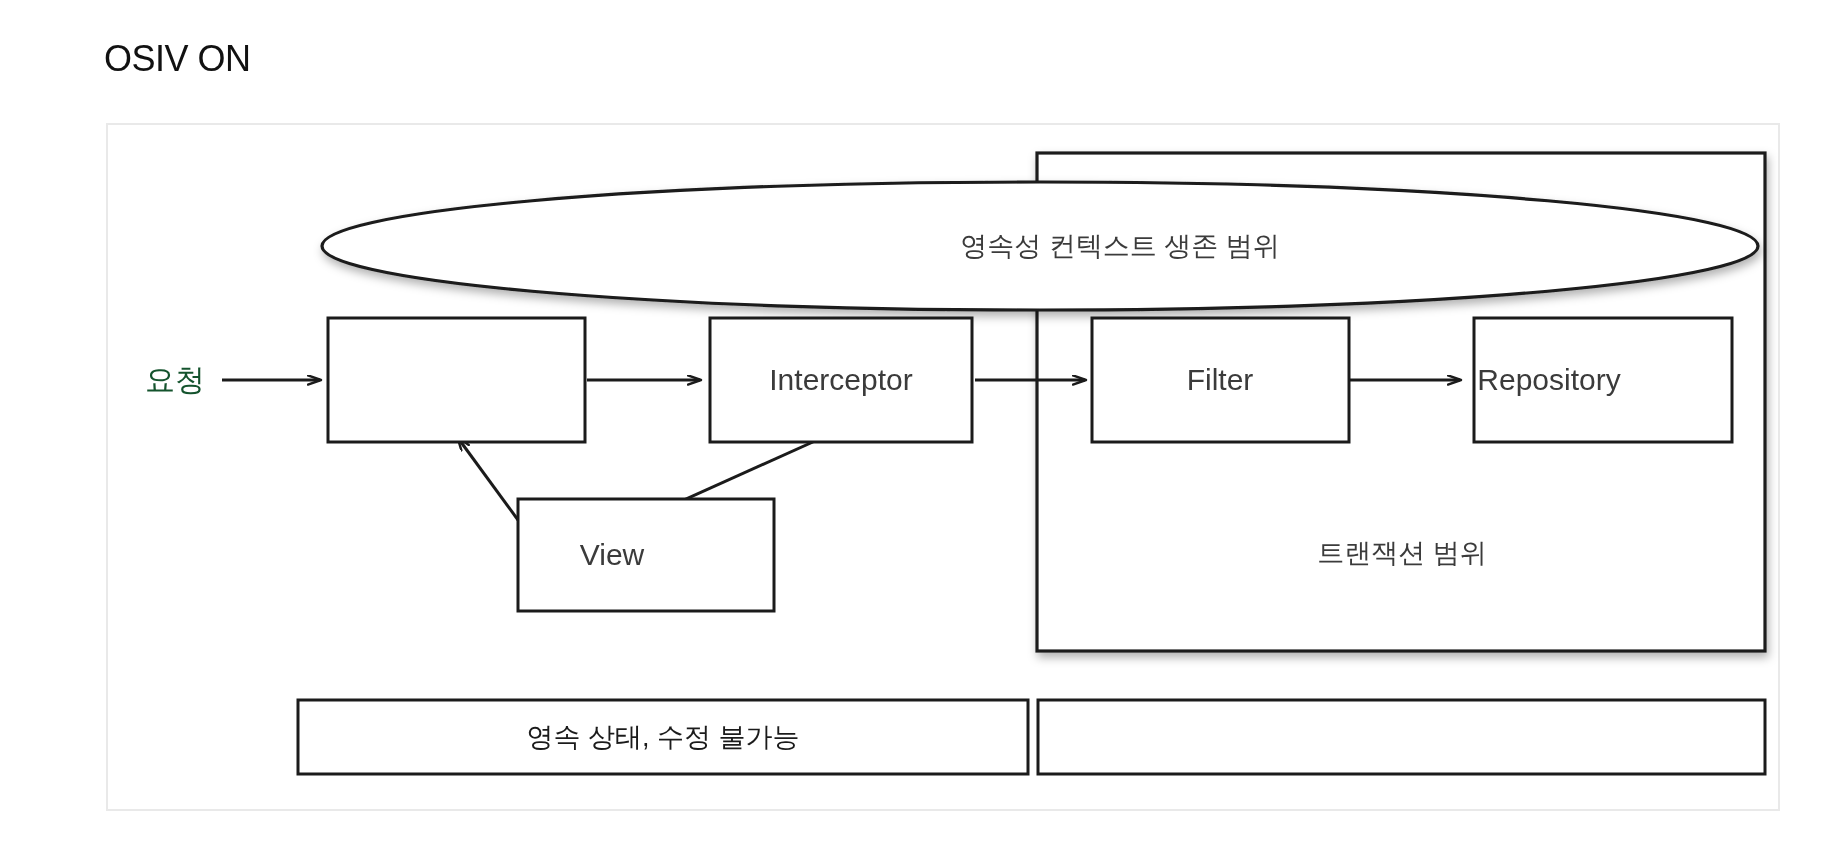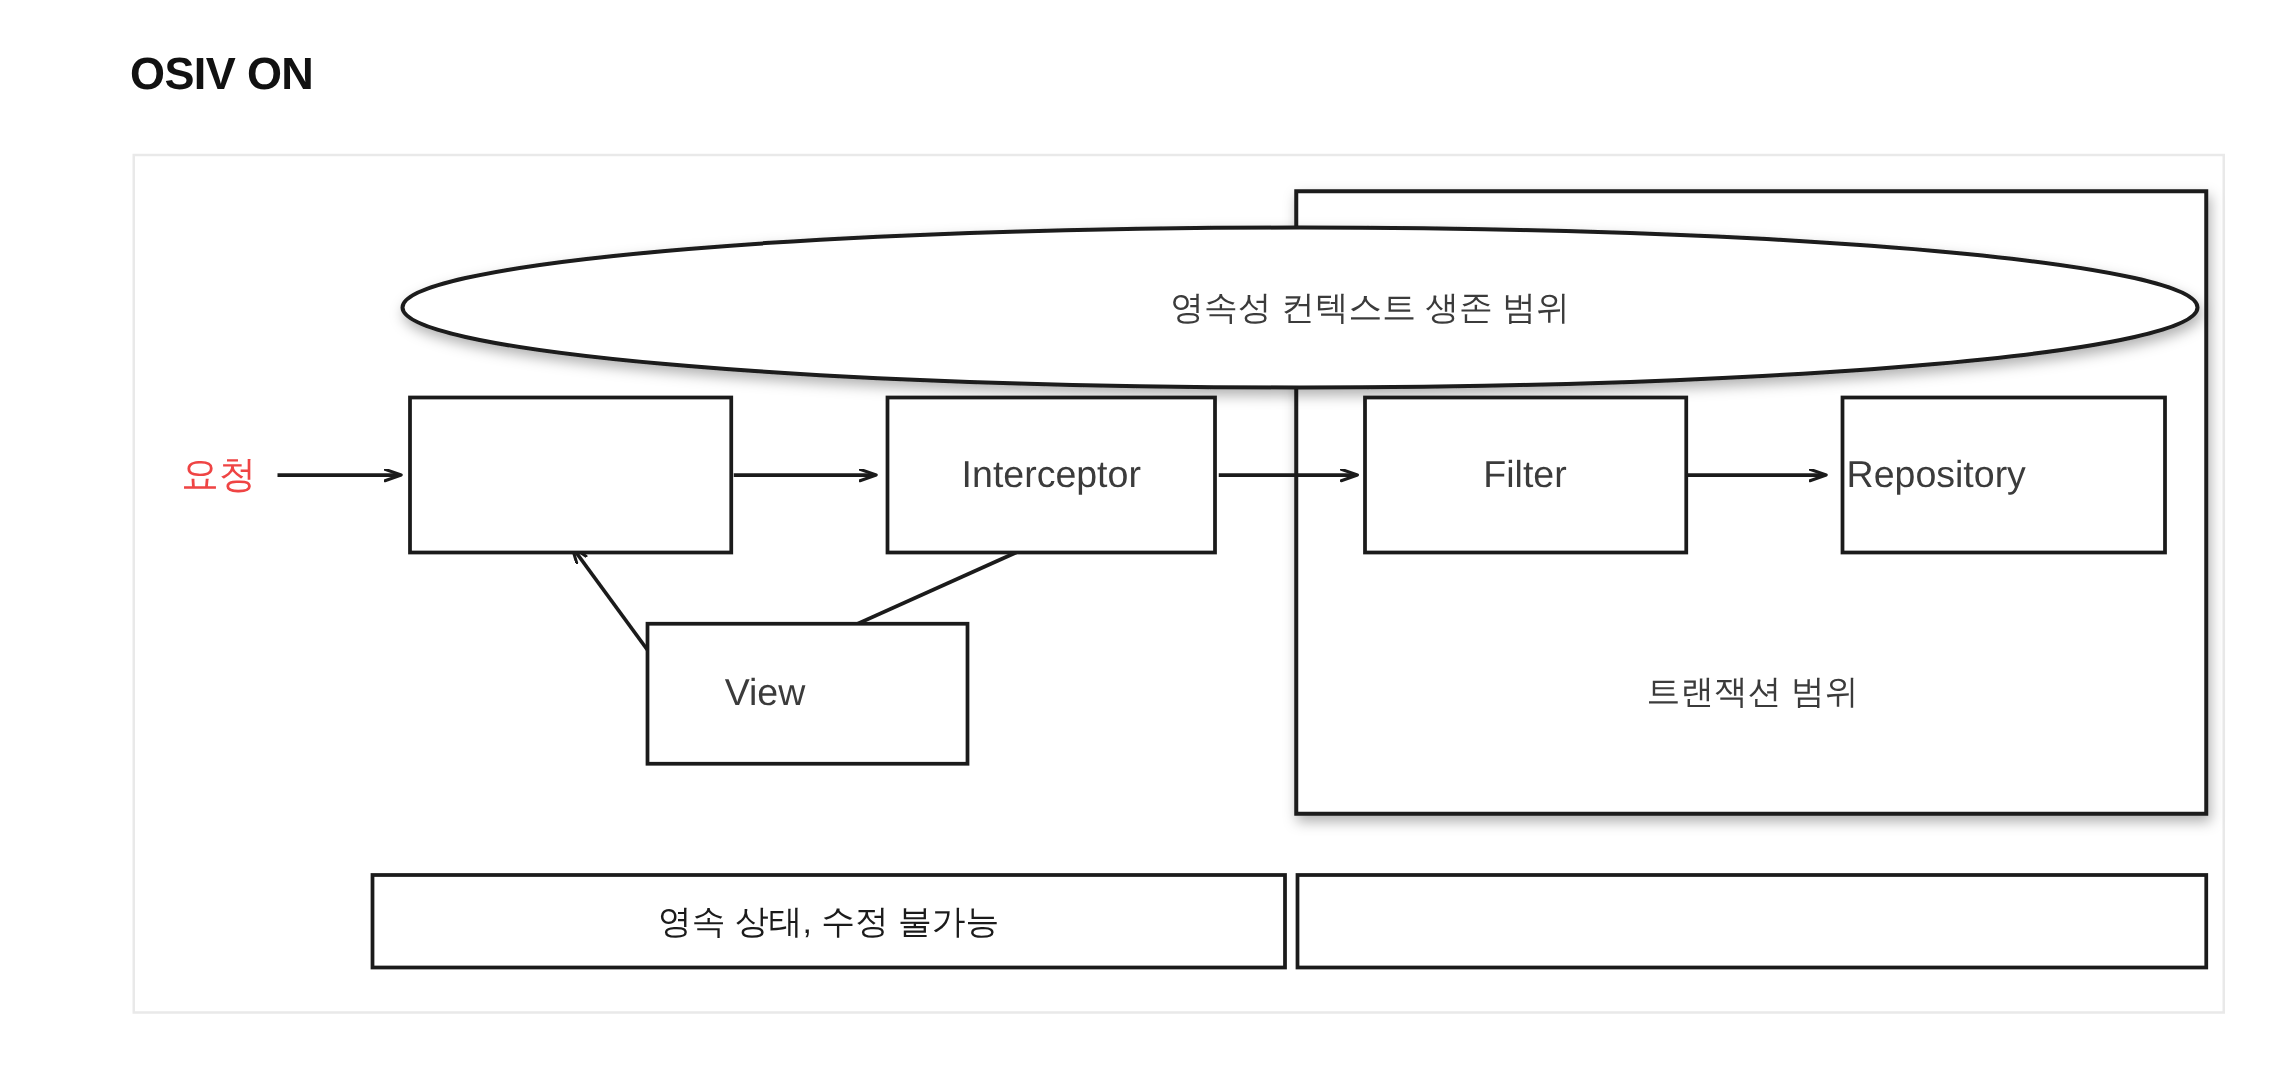--- a/index.html
+++ b/index.html
@@ -7,41 +7,41 @@
     width:1834px;height:868px;
     background:#ffffff;
     font-family:"Liberation Sans","DejaVu Sans",sans-serif;
     overflow:hidden;
   }
   #root{position:relative;width:1834px;height:868px;}
 
   
   .page-title{
     position:absolute;left:104px;top:38px;
-    font-size:36px;font-weight:700;color:#111111;
+    font-size:36px;font-weight:400;color:#111111;
     letter-spacing:-0.5px;white-space:nowrap;
   }
 
   
   .panel{
     position:absolute;left:106px;top:123px;
     width:1674px;height:688px;
     border:2px solid #e9e9e9;background:#ffffff;
     box-sizing:border-box;
   }
 
   
   .canvas{position:absolute;left:0;top:0;width:1834px;height:868px;}
 
   
   .lbl{position:absolute;color:#3c3c3c;white-space:nowrap;}
   .lbl-center{transform:translate(-50%,-50%);text-align:center;}
 
   .t-box{font-size:30px;line-height:1.12;color:#3b3b3b;}
-  .t-req{font-size:30px;color:#ef4444;}
+  .t-req{font-size:30px;color:#14532d;}
   .t-ellipse{font-size:27px;color:#3b3b3b;}
   .t-tx{font-size:27px;color:#3b3b3b;}
   .t-bar{font-size:27px;font-weight:400;color:#1b1b1b;}
 </style>
 </head>
 <body>
 
 <div id="root">
 
   <div class="page-title">OSIV ON</div>
@@ -84,21 +84,21 @@
     </g>
 
     <g fill="#ffffff" stroke="#1b1b1b" stroke-width="3">
       <rect x="298" y="700" width="730" height="74"></rect>
       <rect x="1038" y="700" width="727" height="74"></rect>
     </g>
   </svg>
 
   <div class="lbl lbl-center t-req" style="left:175px;top:380px;">요청</div>
 
-  <div class="lbl lbl-center t-ellipse" style="left:1096px;top:246px;">영속성 컨텍스트 생존 범위</div>
+  <div class="lbl lbl-center t-ellipse" style="left:1120px;top:246px;">영속성 컨텍스트 생존 범위</div>
 
   <div class="lbl lbl-center t-tx" style="left:1402px;top:553px;">트랜잭션 범위</div>
 
 
   <div class="lbl lbl-center t-box" style="left:841px;top:380px;">Interceptor</div>
 
   <div class="lbl lbl-center t-box" style="left:1220px;top:380px;">Filter</div>
 
   <div class="lbl lbl-center t-box" style="left:1549px;top:380px;">Repository</div>
 

